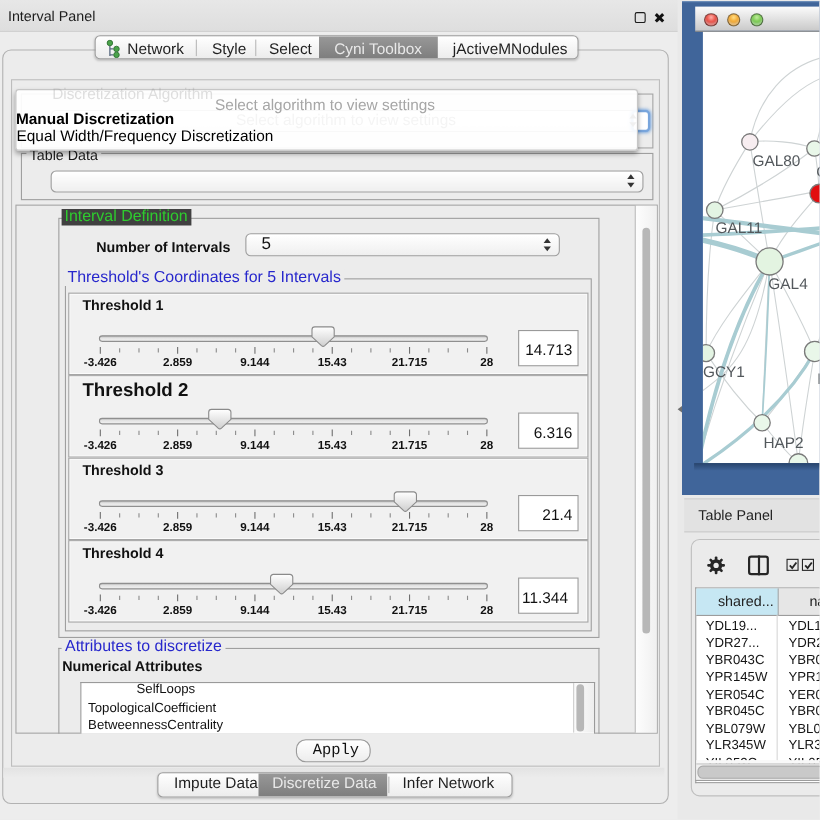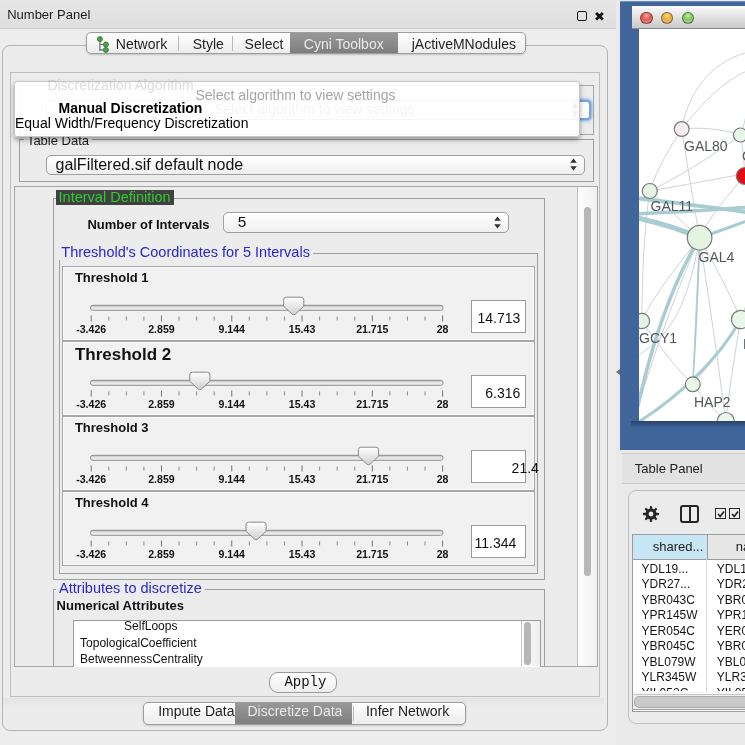--- a/index.html
+++ b/index.html
@@ -4,21 +4,21 @@
 html,body{margin:0;padding:0;}
 body{width:745px;height:745px;position:relative;overflow:hidden;
  background:#e9e9e9;font-family:"Liberation Sans",sans-serif;
  -webkit-font-smoothing:antialiased;}
 .abs{position:absolute;}
 .t{position:absolute;line-height:1em;white-space:nowrap;}
 .grouptitle{position:absolute;background:#ececec;padding:0 3px;line-height:1em;}
 </style></head><body>
 
 <div class="abs" style="left:0;top:0;width:616px;height:28px;background:linear-gradient(#e7e7e7,#dedede);border-bottom:1px solid #cccccc;"></div>
-<div class="t" style="left:7.2px;top:8.4px;font-size:13px;font-weight:normal;color:#1c1c1c;">Number Panel</div>
+<div class="t" style="left:7.2px;top:8.4px;font-size:13px;font-weight:normal;color:#1c1c1c;">Interval Panel</div>
 <div class="abs" style="left:577px;top:11px;width:8px;height:8px;border:1.6px solid #1a1a1a;border-radius:2px;"></div>
 <div class="t" style="left:594.0px;top:9.5px;font-size:13px;font-weight:normal;color:#111;">✖</div>
 <div class="abs" style="left:0;top:29px;width:616px;height:716px;background:#ededed;"></div>
 <div class="abs" style="left:1.5px;top:45px;width:604px;height:684px;background:#ececec;border:1px solid #b2b2b2;border-radius:8px;"></div>
 <div class="abs" style="left:9.5px;top:71.5px;width:588px;height:623px;background:#ececec;border:1px solid #bdbdbd;"></div>
 <div class="abs" style="left:85.6px;top:31.5px;width:438px;height:20px;background:linear-gradient(#ffffff,#ececec);border:1px solid #9d9d9d;border-radius:5px;box-shadow:0 1px 2px rgba(0,0,0,0.18);overflow:hidden;">
     <div class="abs" style="left:203.5px;top:0;width:108px;height:20px;background:linear-gradient(#989898,#7e7e7e);"></div>
     <div class="abs" style="left:91.5px;top:3px;width:1px;height:15px;background:#b8b8b8;"></div>
     <div class="abs" style="left:145.0px;top:3px;width:1px;height:15px;background:#b8b8b8;"></div>
     <svg class="abs" style="left:9px;top:3px;" width="16" height="17" viewBox="0 0 16 17">
@@ -29,21 +29,20 @@
 </svg>
     <div class="t" style="left:29.2px;top:4.1px;font-size:14px;color:#1f1f1f;">Network</div>
     <div class="t" style="left:106.1px;top:4.1px;font-size:14px;color:#1f1f1f;">Style</div>
     <div class="t" style="left:158.0px;top:4.1px;font-size:14px;color:#1f1f1f;">Select</div>
     <div class="t" style="left:217.2px;top:4.1px;font-size:14px;color:#e9e9e9;">Cyni Toolbox</div>
     <div class="t" style="left:325.1px;top:4.1px;font-size:14px;color:#1f1f1f;">jActiveMNodules</div>
   </div>
 <div class="abs" style="left:19px;top:139px;width:573px;height:41px;border:1px solid #9f9f9f;"></div>
 <div class="grouptitle" style="left:23.9px;top:134.3px;font-size:13px;font-weight:normal;color:#1a1a1a;background:#ececec;padding:0 3px;">Table Data</div>
 <div class="abs" style="left:46px;top:154.5px;width:537px;height:18.5px;background:linear-gradient(#ffffff,#efefef);border:1px solid #9f9f9f;border-radius:5px;box-shadow:inset 0 1px 0 #fff;">
-    <div class="t" style="left:8.5px;top:1.4px;font-size:16px;color:#111;">galFiltered.sif default node</div>
     <svg class="abs" style="right:6px;top:2.75px" width="9" height="13" viewBox="0 0 9 13">
       <path d="M4.5 0.5 L7.8 4.8 H1.2 Z" fill="#333"></path>
       <path d="M4.5 12.5 L1.2 8.2 H7.8 Z" fill="#333"></path>
     </svg>
   </div>
 <div class="abs" style="left:13.5px;top:186px;width:582px;height:479px;background:#ececec;border:1px solid #a6a6a6;"></div>
 <div class="abs" style="left:576.5px;top:187px;width:19px;height:478.5px;background:linear-gradient(90deg,#fdfdfd,#f0f0f0);border-left:1px solid #bdbdbd;"></div>
 <div class="abs" style="left:583.5px;top:207px;width:7.5px;height:369px;background:#b7b7b7;border-radius:4px;"></div>
 <div class="abs" style="left:52.5px;top:197.5px;width:490px;height:380px;border:1px solid #9f9f9f;"></div>
 <div class="grouptitle" style="left:55.6px;top:190.0px;font-size:14.5px;font-weight:normal;color:#2ecc2e;background:#404040;padding:0 3px;">Interval Definition</div>
@@ -187,21 +186,21 @@
     <line x1="380.60" y1="49.5" x2="380.60" y2="55.5" stroke="#6f6f6f" stroke-width="1"></line>
     <text x="29.20" y="67" font-size="10.6" font-weight="bold" fill="#111" text-anchor="middle" font-family="Liberation Sans">-3.426</text>
     <text x="99.48" y="67" font-size="10.6" font-weight="bold" fill="#111" text-anchor="middle" font-family="Liberation Sans">2.859</text>
     <text x="169.76" y="67" font-size="10.6" font-weight="bold" fill="#111" text-anchor="middle" font-family="Liberation Sans">9.144</text>
     <text x="240.04" y="67" font-size="10.6" font-weight="bold" fill="#111" text-anchor="middle" font-family="Liberation Sans">15.43</text>
     <text x="310.32" y="67" font-size="10.6" font-weight="bold" fill="#111" text-anchor="middle" font-family="Liberation Sans">21.715</text>
     <text x="380.60" y="67" font-size="10.6" font-weight="bold" fill="#111" text-anchor="middle" font-family="Liberation Sans">28</text>
     <path d="M 299.5999618150576,31.2 h14.4 a2.6,2.6 0 0 1 2.6,2.6 v6.4 l-8.6,8 a2.3,2.3 0 0 1 -3,0 l-8.6,-8 v-6.4 a2.6,2.6 0 0 1 2.6,-2.6 z" fill="url(#th2)" stroke="#8a8a8a" stroke-width="1"></path>
   </svg>
 <div class="abs" style="left:470.6px;top:450.3px;width:53px;height:31px;background:#fff;border:1px solid #9a9a9a;"></div>
-<div class="t" style="left:470.6px;top:460.9px;font-size:14px;font-weight:normal;color:#111;width:49.7px;text-align:left;margin-left:41px;">21.4</div>
+<div class="t" style="left:470.6px;top:460.9px;font-size:14px;font-weight:normal;color:#111;width:49.7px;text-align:right;">21.4</div>
 <div class="abs" style="left:62.4px;top:490.5px;width:470.6px;height:73.8px;background:#f1f1f1;border:1px solid #a6a6a6;box-shadow:inset 0 0 0 1px #fbfbfb;"></div>
 <div class="t" style="left:74.9px;top:495.7px;font-size:13px;font-weight:bold;color:#111;">Threshold 4</div>
 <svg class="abs" style="left:62.4px;top:490.5px;" width="470.6" height="73.8" viewBox="0 0 470.6 73.8">
     <defs>
       <linearGradient id="gr3" x1="0" y1="0" x2="0" y2="1">
         <stop offset="0" stop-color="#b0b0b0"></stop>
         <stop offset="0.4" stop-color="#e3e3e3"></stop>
         <stop offset="1" stop-color="#f2f2f2"></stop>
       </linearGradient>
       <linearGradient id="th3" x1="0" y1="0" x2="0" y2="1">
@@ -264,21 +263,21 @@
 <div class="abs" style="left:46px;top:99.5px;width:537px;height:18.5px;background:linear-gradient(#ffffff,#efefef);border:1px solid #9f9f9f;border-radius:5px;"></div>
 <div class="abs" style="left:573.5px;top:99.5px;width:13px;height:16.5px;background:#fff;border:2px solid #78a5dc;border-radius:4px;box-shadow:0 0 3px 1px rgba(110,160,220,0.9);"></div>
 <svg class="abs" style="left:571px;top:103px" width="9" height="13" viewBox="0 0 9 13">
     <path d="M4.5 0.5 L7.8 4.8 H1.2 Z" fill="#333"></path>
     <path d="M4.5 12.5 L1.2 8.2 H7.8 Z" fill="#333"></path>
   </svg>
 <div class="abs" style="left:13.5px;top:80.5px;width:564px;height:54px;background:rgba(255,255,255,0.93);border:1px solid #c6c6c6;border-radius:3px;box-shadow:0 3px 5px rgba(0,0,0,0.35);"></div>
 <div class="t" style="left:27.4px;top:78.3px;font-size:14px;font-weight:normal;color:rgba(150,150,150,0.30);margin-left:20px;">Discretization Algorithm</div>
 <div class="t" style="left:46.0px;top:101.6px;font-size:14px;font-weight:normal;color:rgba(150,150,150,0.10);width:537px;text-align:center;">Select algorithm to view settings</div>
 <div class="t" style="left:13.5px;top:88.2px;font-size:14px;font-weight:normal;color:#a6a6a6;width:564px;text-align:center;">Select algorithm to view settings</div>
-<div class="t" style="left:14.5px;top:101.3px;font-size:14px;font-weight:bold;color:#000;margin-left:44px;">Manual Discretization</div>
+<div class="t" style="left:14.5px;top:101.3px;font-size:14px;font-weight:bold;color:#000;">Manual Discretization</div>
 <div class="t" style="left:15.0px;top:115.5px;font-size:14px;font-weight:normal;color:#000;">Equal Width/Frequency Discretization</div>
 <div class="abs" style="left:615.5px;top:369px;width:0;height:0;border-top:3px solid transparent;border-bottom:3px solid transparent;border-right:4.5px solid #6f6f6f;"></div>
 <div class="abs" style="left:620px;top:1px;width:125px;height:448px;background:#40659a;border-top:1px solid #6e8fba;"></div>
 <div class="abs" style="left:632px;top:6px;width:113px;height:22px;background:linear-gradient(#fbfbfb,#c9c9c9);border-bottom:1px solid #8a8a8a;"></div>
 <div class="abs" style="left:640.3px;top:12px;width:10.4px;height:10.4px;border-radius:50%;background:radial-gradient(circle at 50% 28%,#ffb4ae 0%,#ea4f45 45%,#b02016 85%);border:0.5px solid rgba(70,70,70,0.6);box-shadow:inset 0 -2px 2px rgba(255,255,255,0.45);"></div>
 <div class="abs" style="left:660.8px;top:12px;width:10.4px;height:10.4px;border-radius:50%;background:radial-gradient(circle at 50% 28%,#ffe08a 0%,#f2a72e 45%,#c07c10 85%);border:0.5px solid rgba(70,70,70,0.6);box-shadow:inset 0 -2px 2px rgba(255,255,255,0.45);"></div>
 <div class="abs" style="left:681.8px;top:12px;width:10.4px;height:10.4px;border-radius:50%;background:radial-gradient(circle at 50% 28%,#c4eda0 0%,#77c94e 45%,#4e9e2e 85%);border:0.5px solid rgba(70,70,70,0.6);box-shadow:inset 0 -2px 2px rgba(255,255,255,0.45);"></div>
 <div class="abs" style="left:639px;top:29px;width:114px;height:392px;background:#fff;overflow:hidden;">
 <svg width="114" height="392" viewBox="0 0 114 392">
 <g fill="none" stroke="#ced3d4" stroke-width="1">

